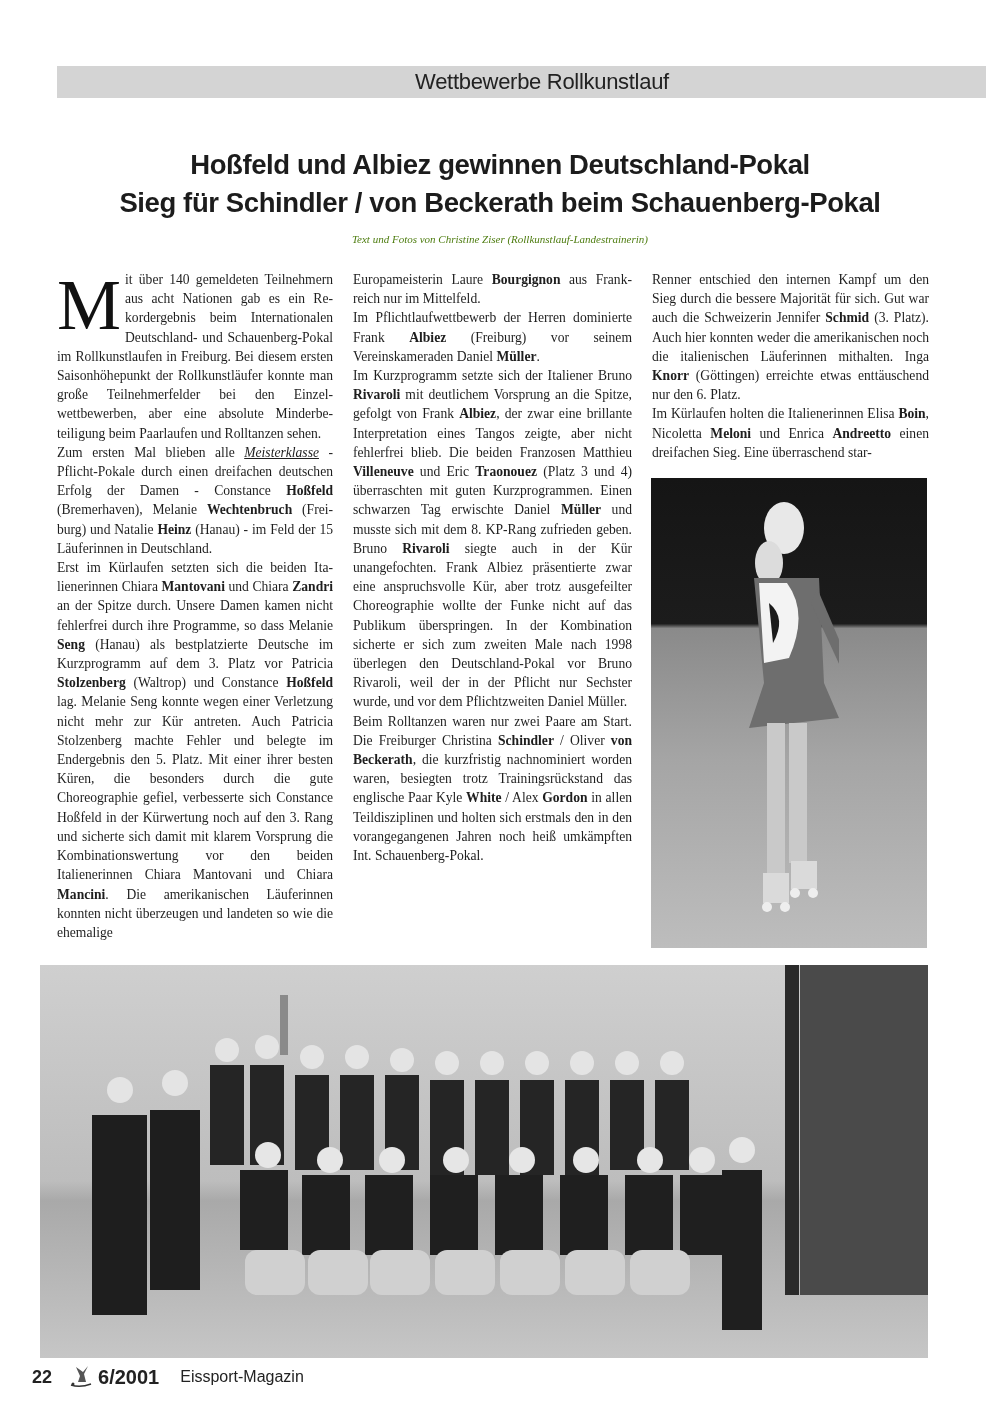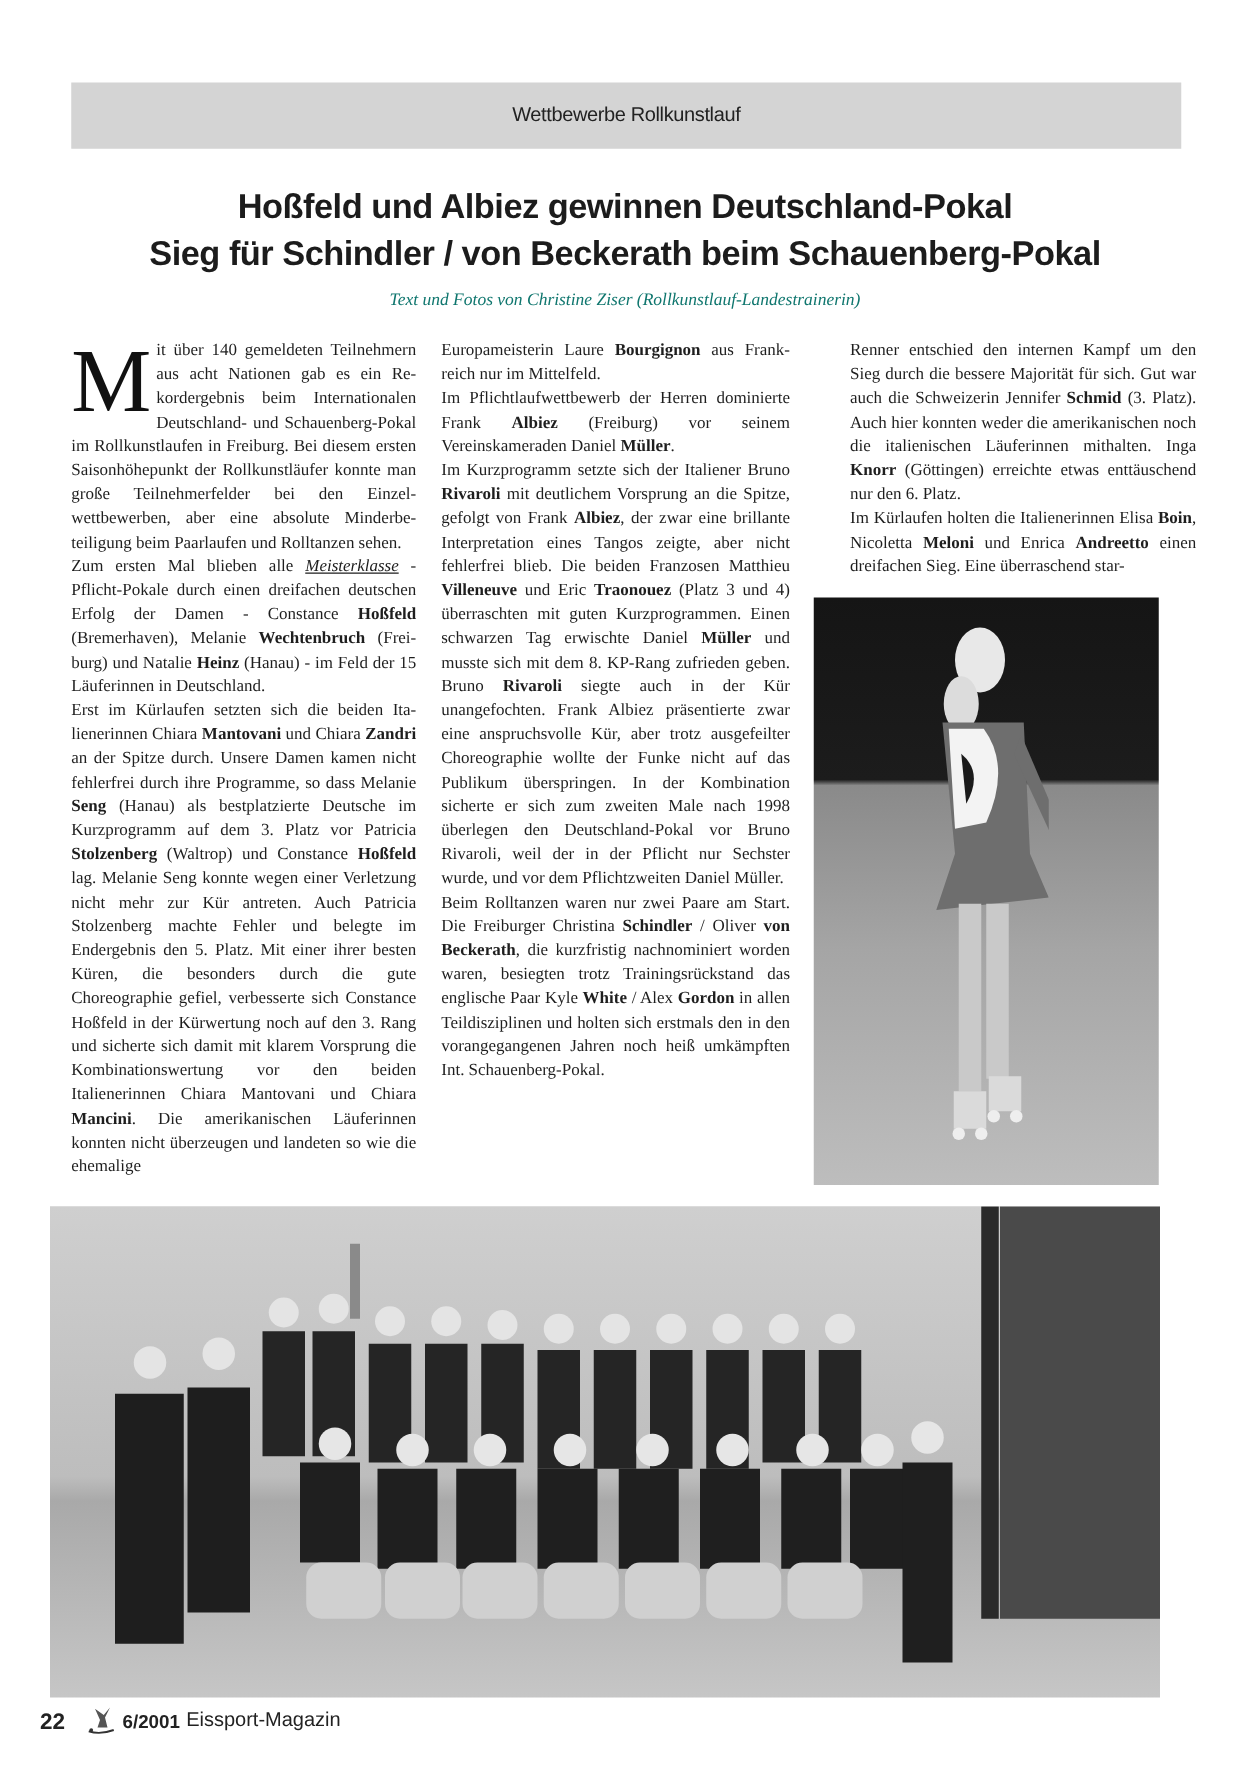--- a/index.html
+++ b/index.html
@@ -1,48 +1,49 @@
 <!DOCTYPE html>
 <html><head>
 <meta charset="utf-8">
 <style>
   html, body { margin: 0; padding: 0; background: #ffffff; }
   body { width: 1000px; height: 1412px; position: relative; overflow: hidden; color: #1a1a1a; }
 
   .section-bar {
-    position: absolute; left: 57px; top: 66px; width: 888px; height: 53px;
+    position: absolute; left: 57px; top: 66px; width: 888px; height: 32px;
     background: #d4d4d4;
     display: flex; align-items: center; justify-content: center;
-    font-family: "Liberation Sans", sans-serif; font-size: 16px; color: #222;
+    font-family: "Liberation Sans", sans-serif; font-size: 22px; color: #222;
     letter-spacing: -0.3px;
+    padding-left: 41px;
   }
 
   .headline {
     position: absolute; left: 40px; top: 146px; width: 920px; text-align: center;
     font-family: "Liberation Sans", sans-serif; font-weight: bold; font-size: 27.5px;
     line-height: 38px; color: #1c1c1c; letter-spacing: -0.4px;
   }
   .headline div { white-space: nowrap; }
 
   .byline {
     position: absolute; left: 40px; top: 233px; width: 920px; text-align: center;
-    font-family: "Liberation Serif", serif; font-style: italic; font-size: 14px; color: #0f766e;
+    font-family: "Liberation Serif", serif; font-style: italic; font-size: 11px; color: #4d7c0f;
   }
 
   .col {
     position: absolute; top: 270px;
     font-family: "Liberation Serif", serif; font-size: 13.6px; line-height: 19.2px;
     text-align: justify; color: #1e1e1e; hyphens: manual;
   }
   .col p { margin: 0; }
   .col b { font-weight: bold; }
   .col .u { font-style: italic; text-decoration: underline; margin-top: 44px; }
   .col1 { left: 57px; width: 276px; }
   .col2 { left: 353px; width: 279px; }
-  .col3 { left: 680px; width: 277px; }
+  .col3 { left: 652px; width: 277px; }
 
   .dropcap {
     float: left; font-family: "Liberation Serif", serif; font-size: 72px; line-height: 58px;
     margin: 4px 4px 0 0; padding-top: 2px; color: #111;
   }
 
   .photo-skater {
     position: absolute; left: 651px; top: 478px; width: 276px; height: 470px;
     background: linear-gradient(180deg, #151515 0%, #1c1c1c 31%, #8a8a8a 32%, #a5a5a5 60%, #bdbdbd 100%);
     overflow: hidden;
@@ -57,21 +58,21 @@
     overflow: hidden;
   }
 
   .footer {
     position: absolute; left: 32px; top: 1364px; height: 26px;
     display: flex; align-items: center;
     font-family: "Liberation Sans", sans-serif; color: #222; justify-content: flex-end;
   }
   .page-num { font-weight: bold; font-size: 18px; margin-right: 16px; }
   .logo { width: 26px; height: 26px; margin-right: 4px; }
-  .issue { font-weight: bold; font-size: 15px; margin-right: 5px; }
+  .issue { font-weight: bold; font-size: 20px; margin-right: 21px; }
   .mag { font-size: 16px; }
 </style>
 </head>
 <body>
 
 <div class="section-bar">Wettbewerbe Rollkunstlauf</div>
 
 <div class="headline">
   <div>Hoßfeld und Albiez gewinnen Deutschland-Pokal</div>
   <div>Sieg für Schindler / von Beckerath beim Schauenberg-Pokal</div>

